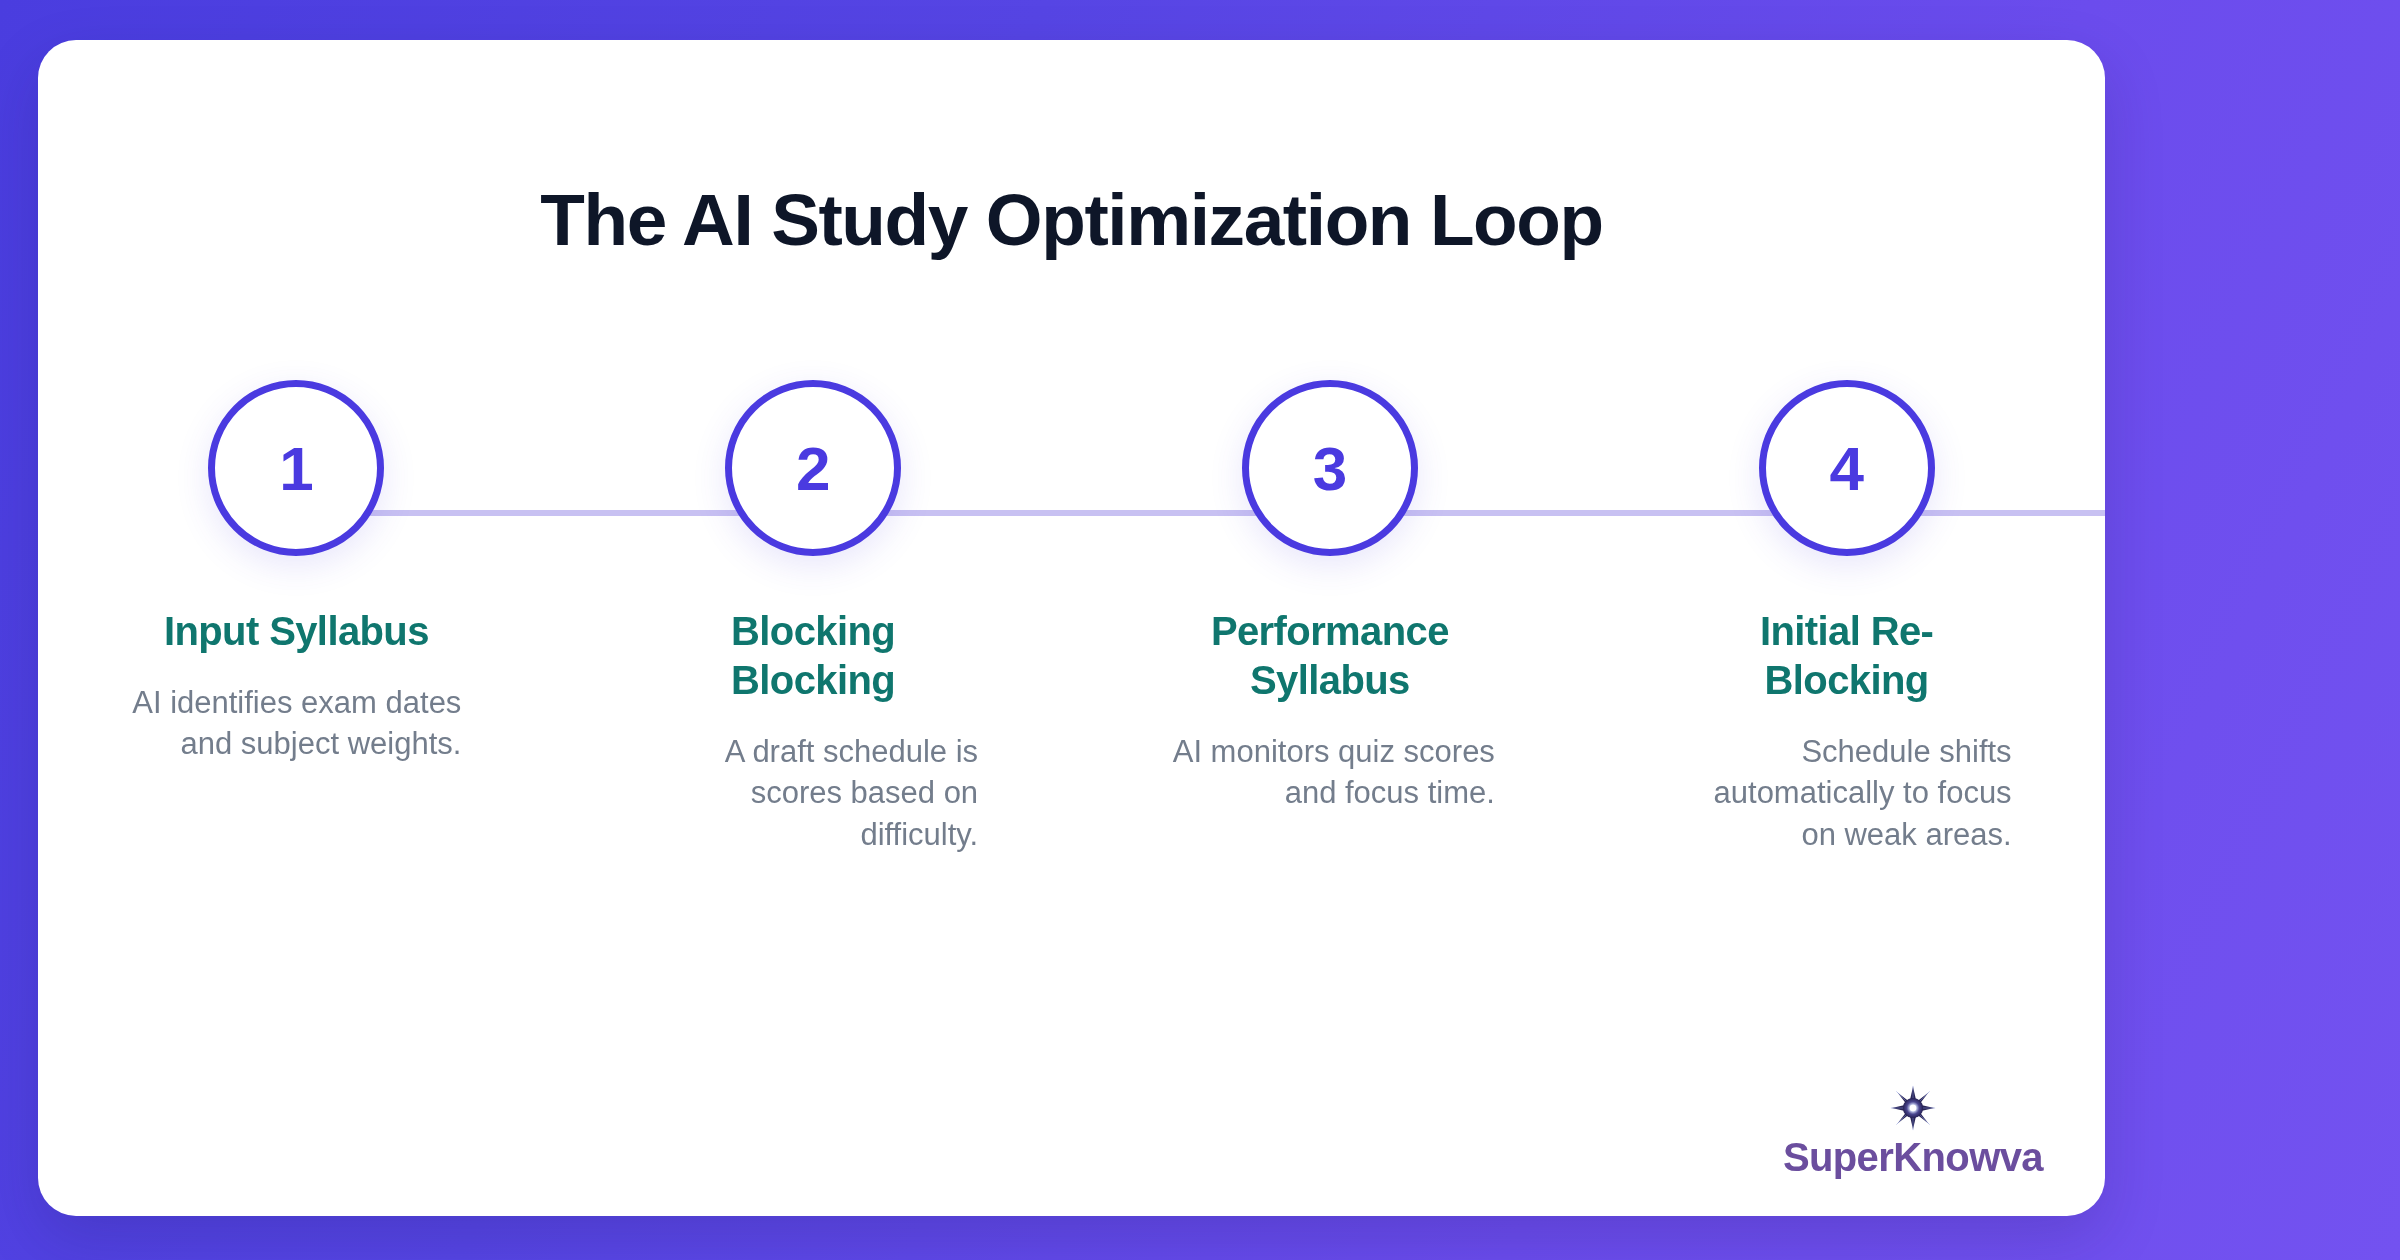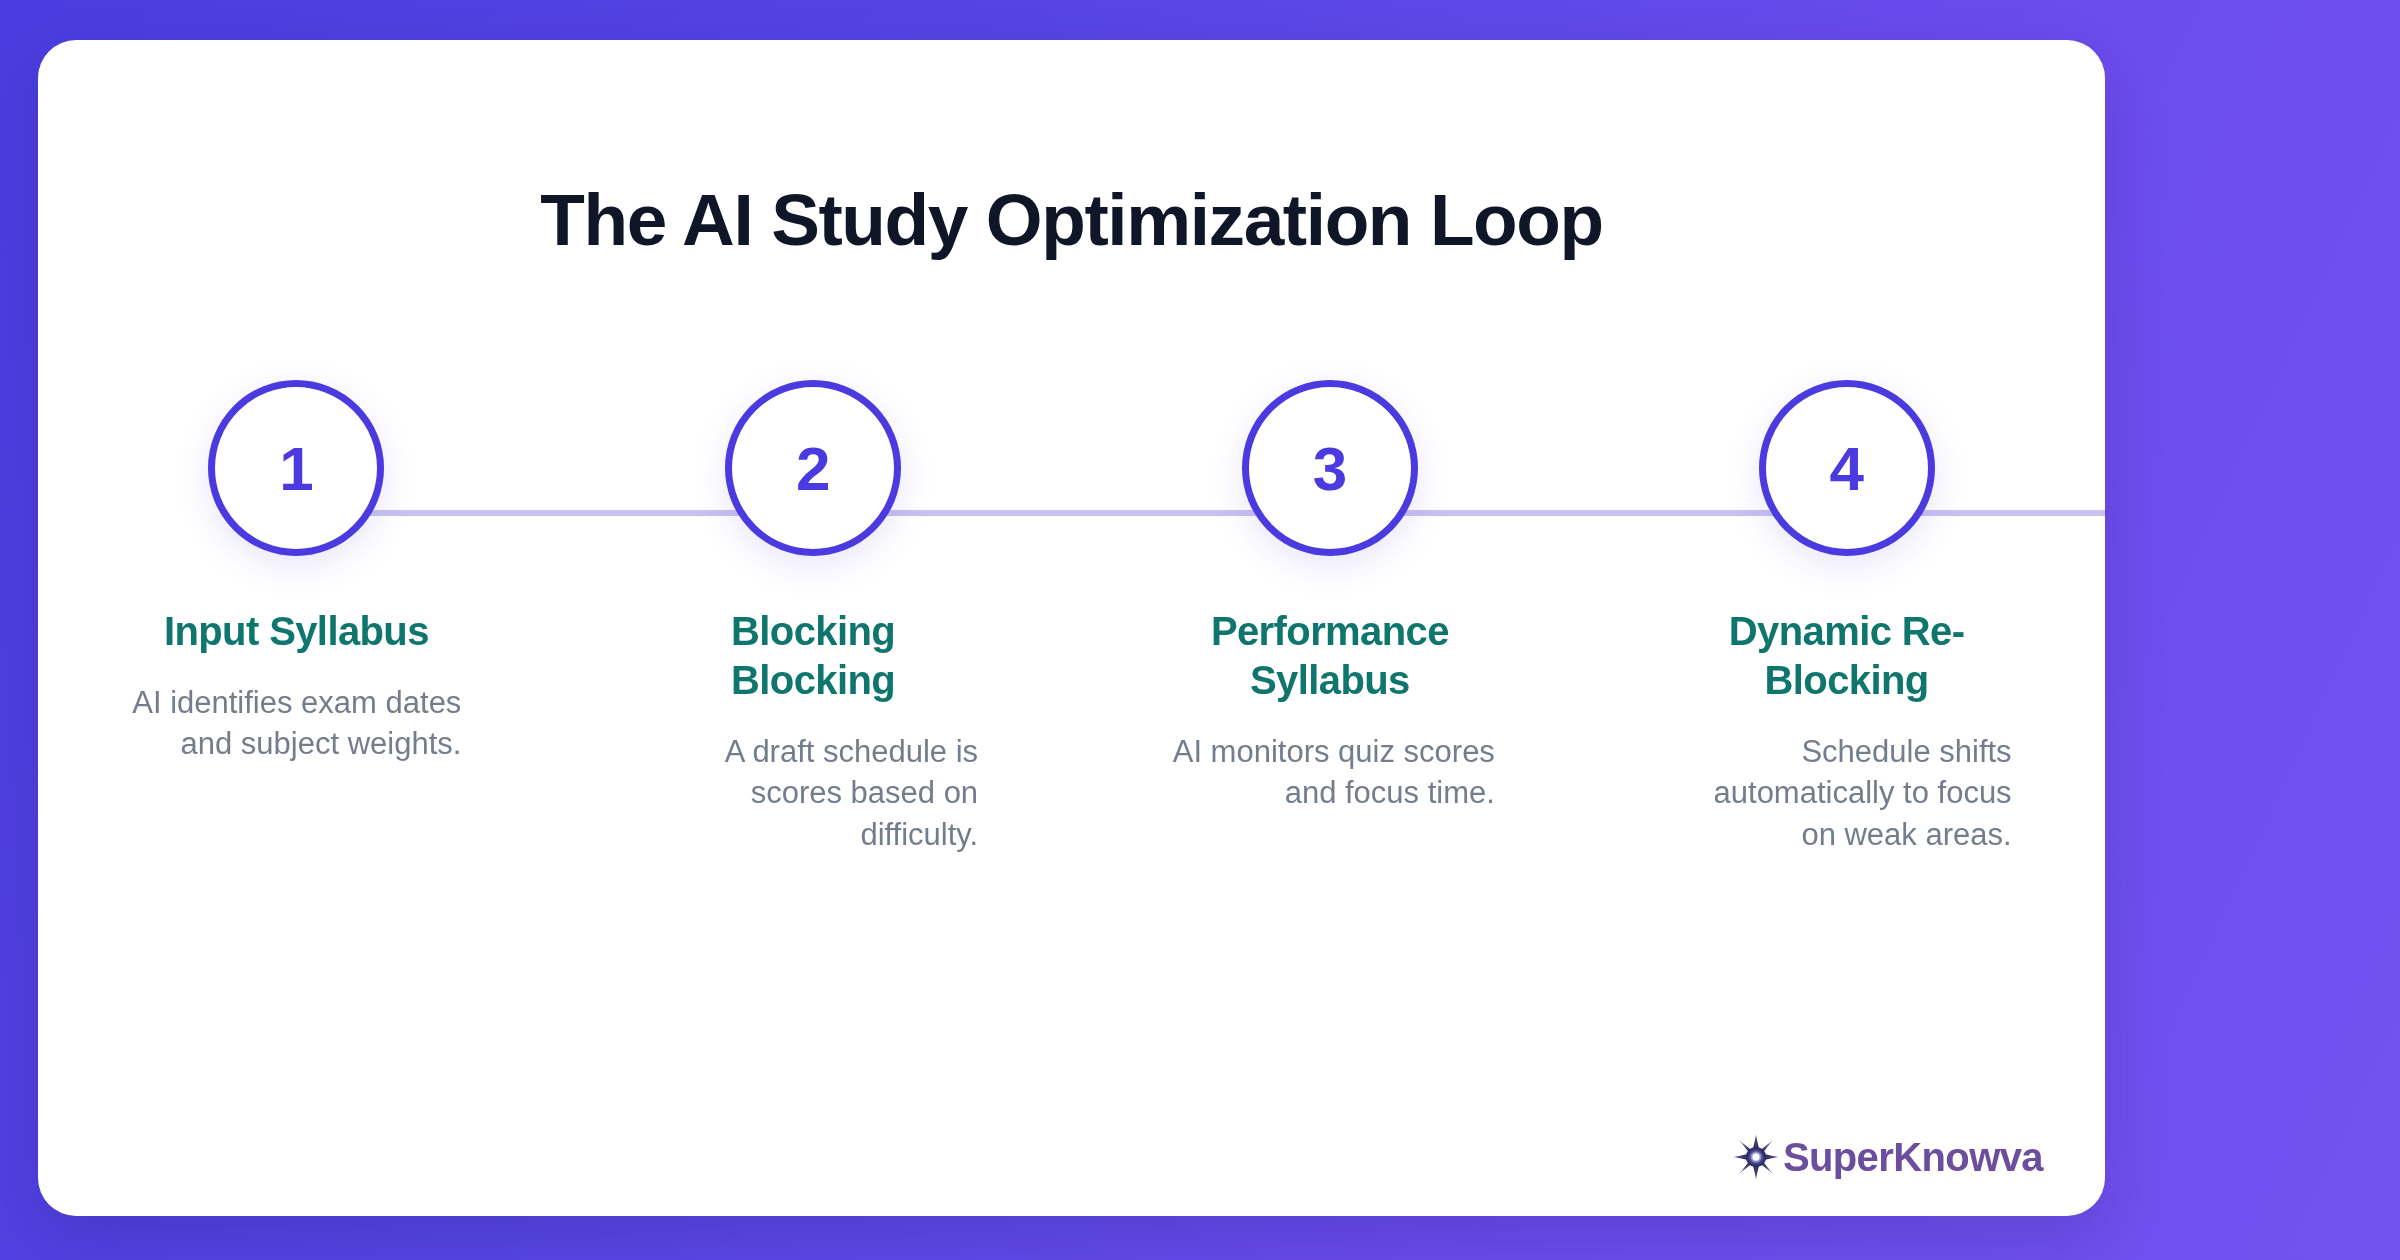--- a/index.html
+++ b/index.html
@@ -117,20 +117,21 @@
   }
 
   
   .brand {
     position:absolute;
     right:62px;
     bottom:36px;
     display:flex;
     align-items:center;
     gap:4px;
+    flex-direction:column;
   }
   .brand-mark { width:46px; height:46px; display:block; }
   .brand-name {
     font-size:40px;
     font-weight:700;
     letter-spacing:-0.6px;
     color:#6b4e9e;
   }
 </style>
 </head>
@@ -159,21 +160,21 @@
       </div>
 
       <div class="step">
         <div class="bubble">3</div>
         <div class="step-title">Performance Syllabus</div>
         <div class="step-desc">AI monitors quiz scores and focus time.</div>
       </div>
 
       <div class="step">
         <div class="bubble">4</div>
-        <div class="step-title">Dynamic Re-Blocking</div>
+        <div class="step-title">Initial Re-Blocking</div>
         <div class="step-desc">Schedule shifts automatically to focus on weak areas.</div>
       </div>
 
     </div>
   </div>
 
   <div class="brand">
     <svg class="brand-mark" viewBox="0 0 100 100">
       <defs>
         <radialGradient id="ctr" cx="50%" cy="50%" r="50%">

